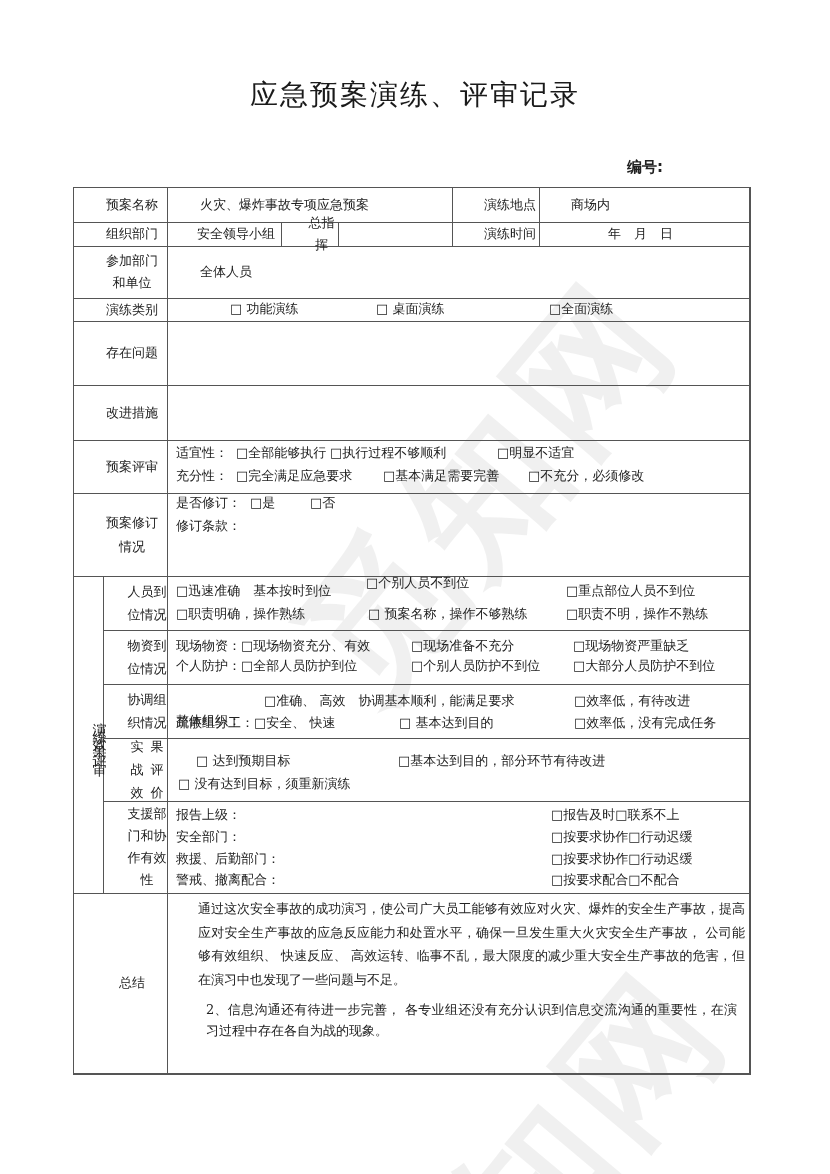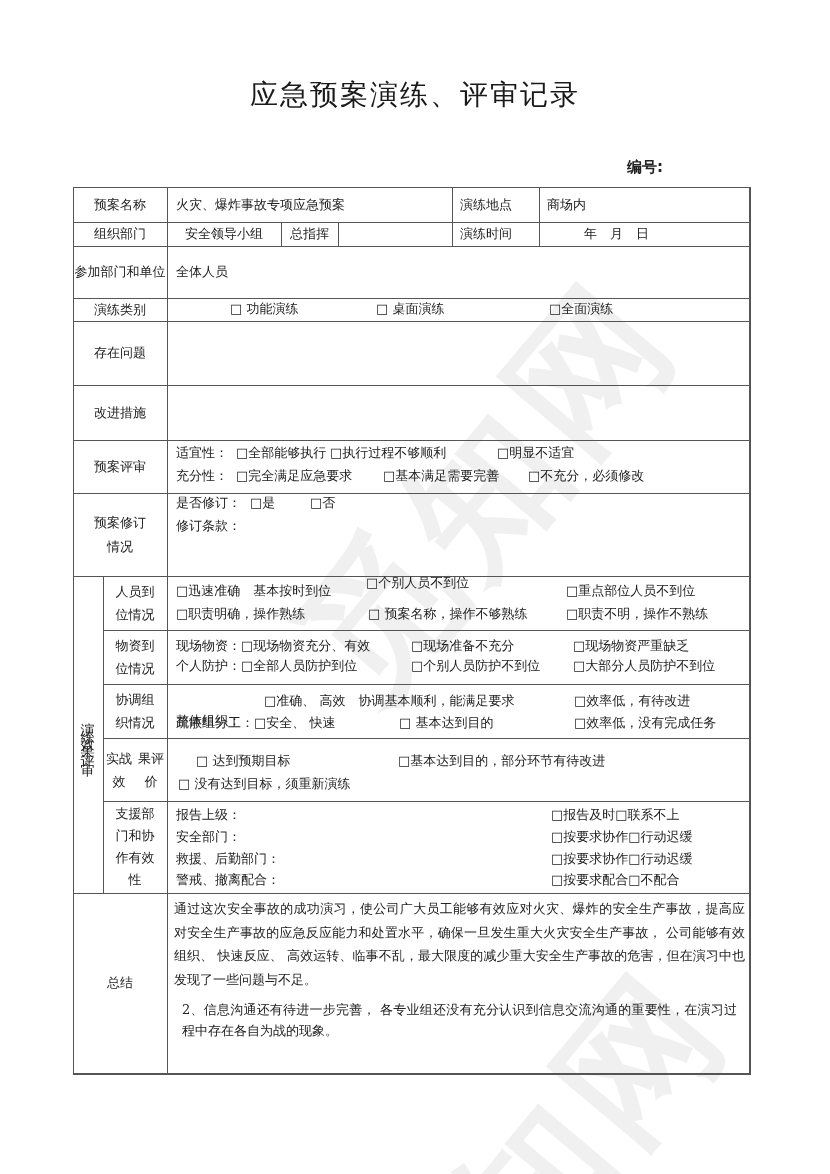--- a/index.html
+++ b/index.html
@@ -11,21 +11,21 @@
   .title {
     position: absolute; left: 0; top: 76px; width: 830px; text-align: center;
     font-size: 28px; letter-spacing: 2px; color: #1a1a1a;
     font-family: "DejaVu Sans", "Liberation Sans", sans-serif; font-weight: normal;
   }
   .doc-no {
     position: absolute; left: 627px; top: 158px;
     font-size: 15px; font-weight: bold;
     font-family: "DejaVu Sans", "Liberation Sans", sans-serif;
   }
-  .cell { position: absolute; box-sizing: border-box; font-size: 13px; line-height: 22px; }
+  .cell { position: absolute; box-sizing: border-box; font-size: 13px; line-height: 22px; padding-left: 24px; }
   .line-h { position: absolute; height: 1px; background: #555; }
   .line-v { position: absolute; width: 1px; background: #555; }
   .frame-r { position: absolute; width: 2px; background: #555; }
   .center { display: flex; align-items: center; justify-content: center; text-align: center; }
   .opt-line { position: absolute; white-space: nowrap; font-size: 13px; }
   .summary-text { font-size: 13px; line-height: 23.6px; text-align: justify; }
   .watermark {
     position: absolute; color: rgba(0,0,0,0.06); font-size: 150px; font-weight: bold;
     transform: rotate(-50deg); font-family: "DejaVu Sans", sans-serif; white-space: nowrap;
     pointer-events: none; letter-spacing: 10px;
@@ -74,21 +74,21 @@
 <div class="cell" style="left:460px; top:187px; width:79px; height:35px; line-height:35px;">演练地点</div>
 <div class="cell" style="left:547px; top:187px; width:200px; height:35px; line-height:35px;">商场内</div>
 
 <div class="cell center" style="left:73px; top:222px; width:94px; height:24px;">组织部门</div>
 <div class="cell center" style="left:167px; top:222px; width:114px; height:24px;">安全领导小组</div>
 <div class="cell center" style="left:281px; top:222px; width:57px; height:24px;">总指挥</div>
 <div class="cell" style="left:338px; top:222px; width:114px; height:24px;"></div>
 <div class="cell" style="left:460px; top:222px; width:79px; height:24px; line-height:24px;">演练时间</div>
 <div class="cell" style="left:584px; top:222px; width:160px; height:24px; line-height:24px; word-spacing:8px;">年　月　日</div>
 
-<div class="cell center" style="left:73px; top:246px; width:94px; height:52px; flex-direction:row; line-height:22px;">
+<div class="cell center" style="left:73px; top:246px; width:94px; height:52px; flex-direction:column; line-height:22px;">
   <span>参加部门</span>
   <span>和单位</span>
 </div>
 <div class="cell" style="left:176px; top:246px; width:560px; height:52px; line-height:52px;font-family:Liberation Serif, serif;">全体人员</div>
 
 <div class="cell center" style="left:73px; top:298px; width:94px; height:23px;">演练类别</div>
 <div class="opt-line" style="left:230px; top:300px;">□ 功能演练</div>
 <div class="opt-line" style="left:376px; top:300px;">□ 桌面演练</div>
 <div class="opt-line" style="left:549px; top:300px;">□全面演练</div>
 

